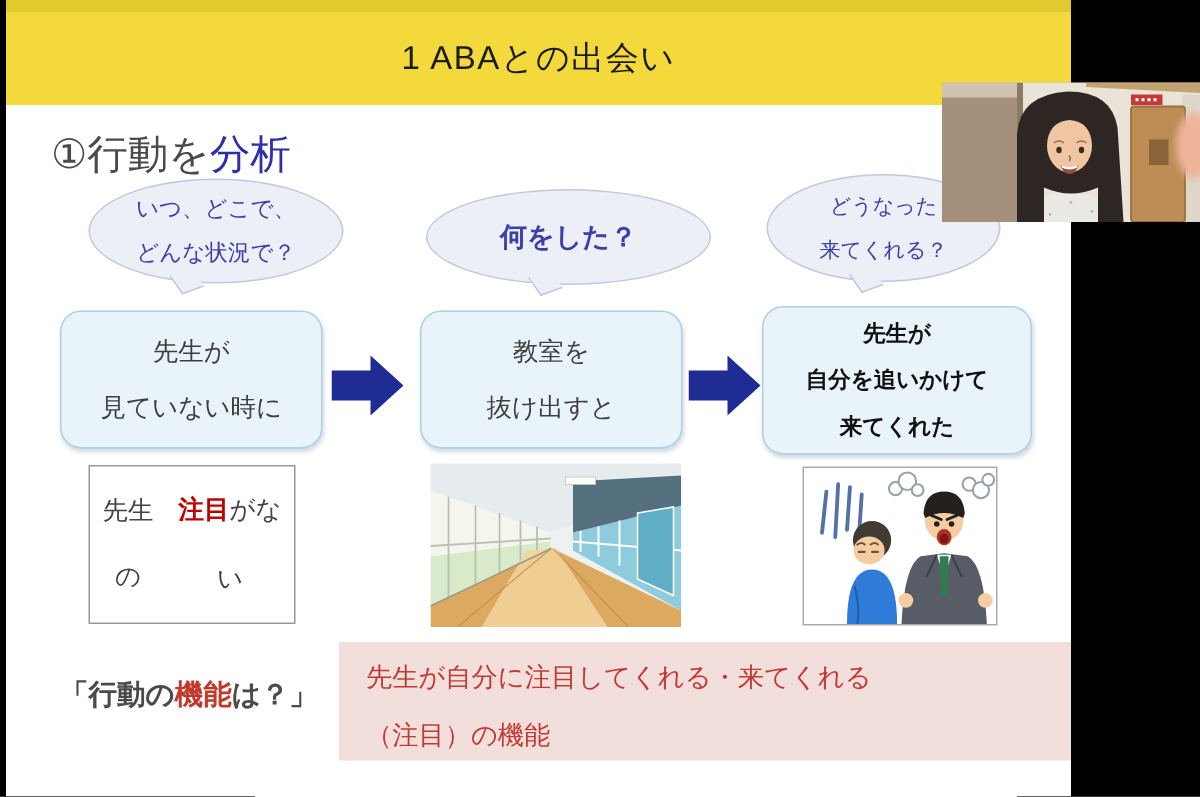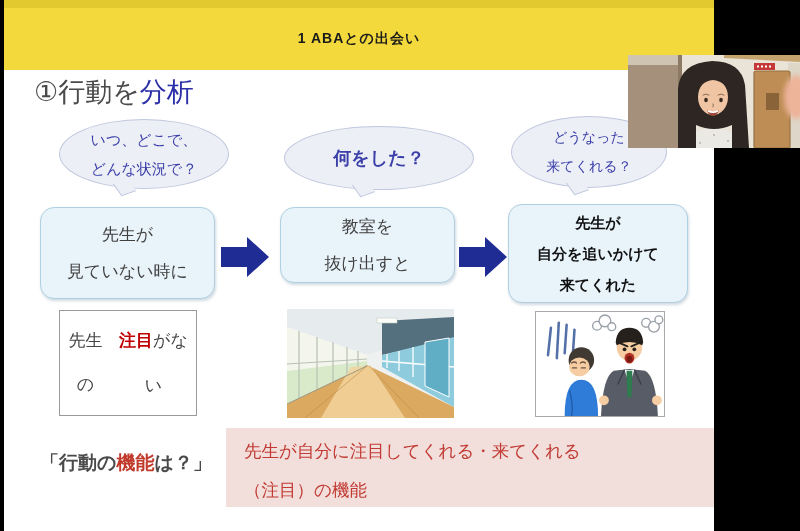--- a/index.html
+++ b/index.html
@@ -7,23 +7,23 @@
               font-family:"Liberation Sans","DejaVu Sans",sans-serif; }
   .screen { position:relative; width:800px; height:531px; background:#000; }
 
   
   .slide { position:absolute; left:4px; top:0; width:710px; height:531px;
            background:#ffffff; overflow:hidden; }
 
   .banner { position:absolute; left:0; top:0; width:710px; height:70px;
             background:#F3D93B; border-top:8px solid #E2C930;
             display:flex; align-items:center; justify-content:center; }
-  .banner .title { font-size:14px; font-weight:bold; color:#1b1b1b; letter-spacing:1px;text-align:center; }
-
-  .heading { position:absolute; left:30px; top:74px; font-size:27px; color:#4a4a4a; }
+  .banner .title { font-size:22px; font-weight:normal; color:#1b1b1b; letter-spacing:1px;text-align:center; }
+
+  .heading { position:absolute; left:30px; top:85px; font-size:27px; color:#4a4a4a; }
   .heading .hl { color:#2B2FA8; }
 
   
   .bubble { position:absolute; background:#EDEFF7; border:1.5px solid #C0C7DE;
             border-radius:50%; display:flex; flex-direction:column;
             align-items:center; justify-content:center;
             color:#3B3FA8; text-align:right; }
   .bubble.b1 { left:55px; top:119px; width:170px; height:70px; font-size:15px; line-height:29px; }
   .bubble.b2 { left:280px; top:126px; width:190px; height:64px; font-size:18px;font-weight:bold; }
   .bubble.b3 { left:507px; top:116px; width:156px; height:72px; font-size:14px; line-height:29px; }
@@ -33,21 +33,21 @@
   .tail.t1 { left:113px; top:180px; }
   .tail.t2 { left:352px; top:181px; }
   .tail.t3 { left:566px; top:179px; }
 
   
   .fbox { position:absolute; background:#E9F3FA; border:1.5px solid #AFD0E2;
           border-radius:14px; box-shadow:1px 2px 3px rgba(120,150,170,.35);
           display:flex; flex-direction:column; align-items:center; justify-content:center;
           text-align:center; color:#3f3f3f; }
   .fbox.f1 { left:36px;  top:207px; width:175px; height:92px; font-size:17px; line-height:37px; }
-  .fbox.f2 { left:276px; top:207px; width:175px; height:76px; font-size:17px; line-height:37px; }
+  .fbox.f2 { left:276px; top:207px; width:175px; height:92px; font-size:17px; line-height:37px; }
   .fbox.f3 { left:504px; top:204px; width:180px; height:99px; font-size:15px; line-height:31px;
              font-weight:bold; color:#111; }
 
   .arrow { position:absolute; width:48px; height:44px; }
   .arrow.a1 { left:217px; top:235px; }
   .arrow.a2 { left:455px; top:235px; }
 
   
   .state-box { position:absolute; left:55px; top:310px; width:138px; height:106px;
                background:#fff; border:1px solid #999;

